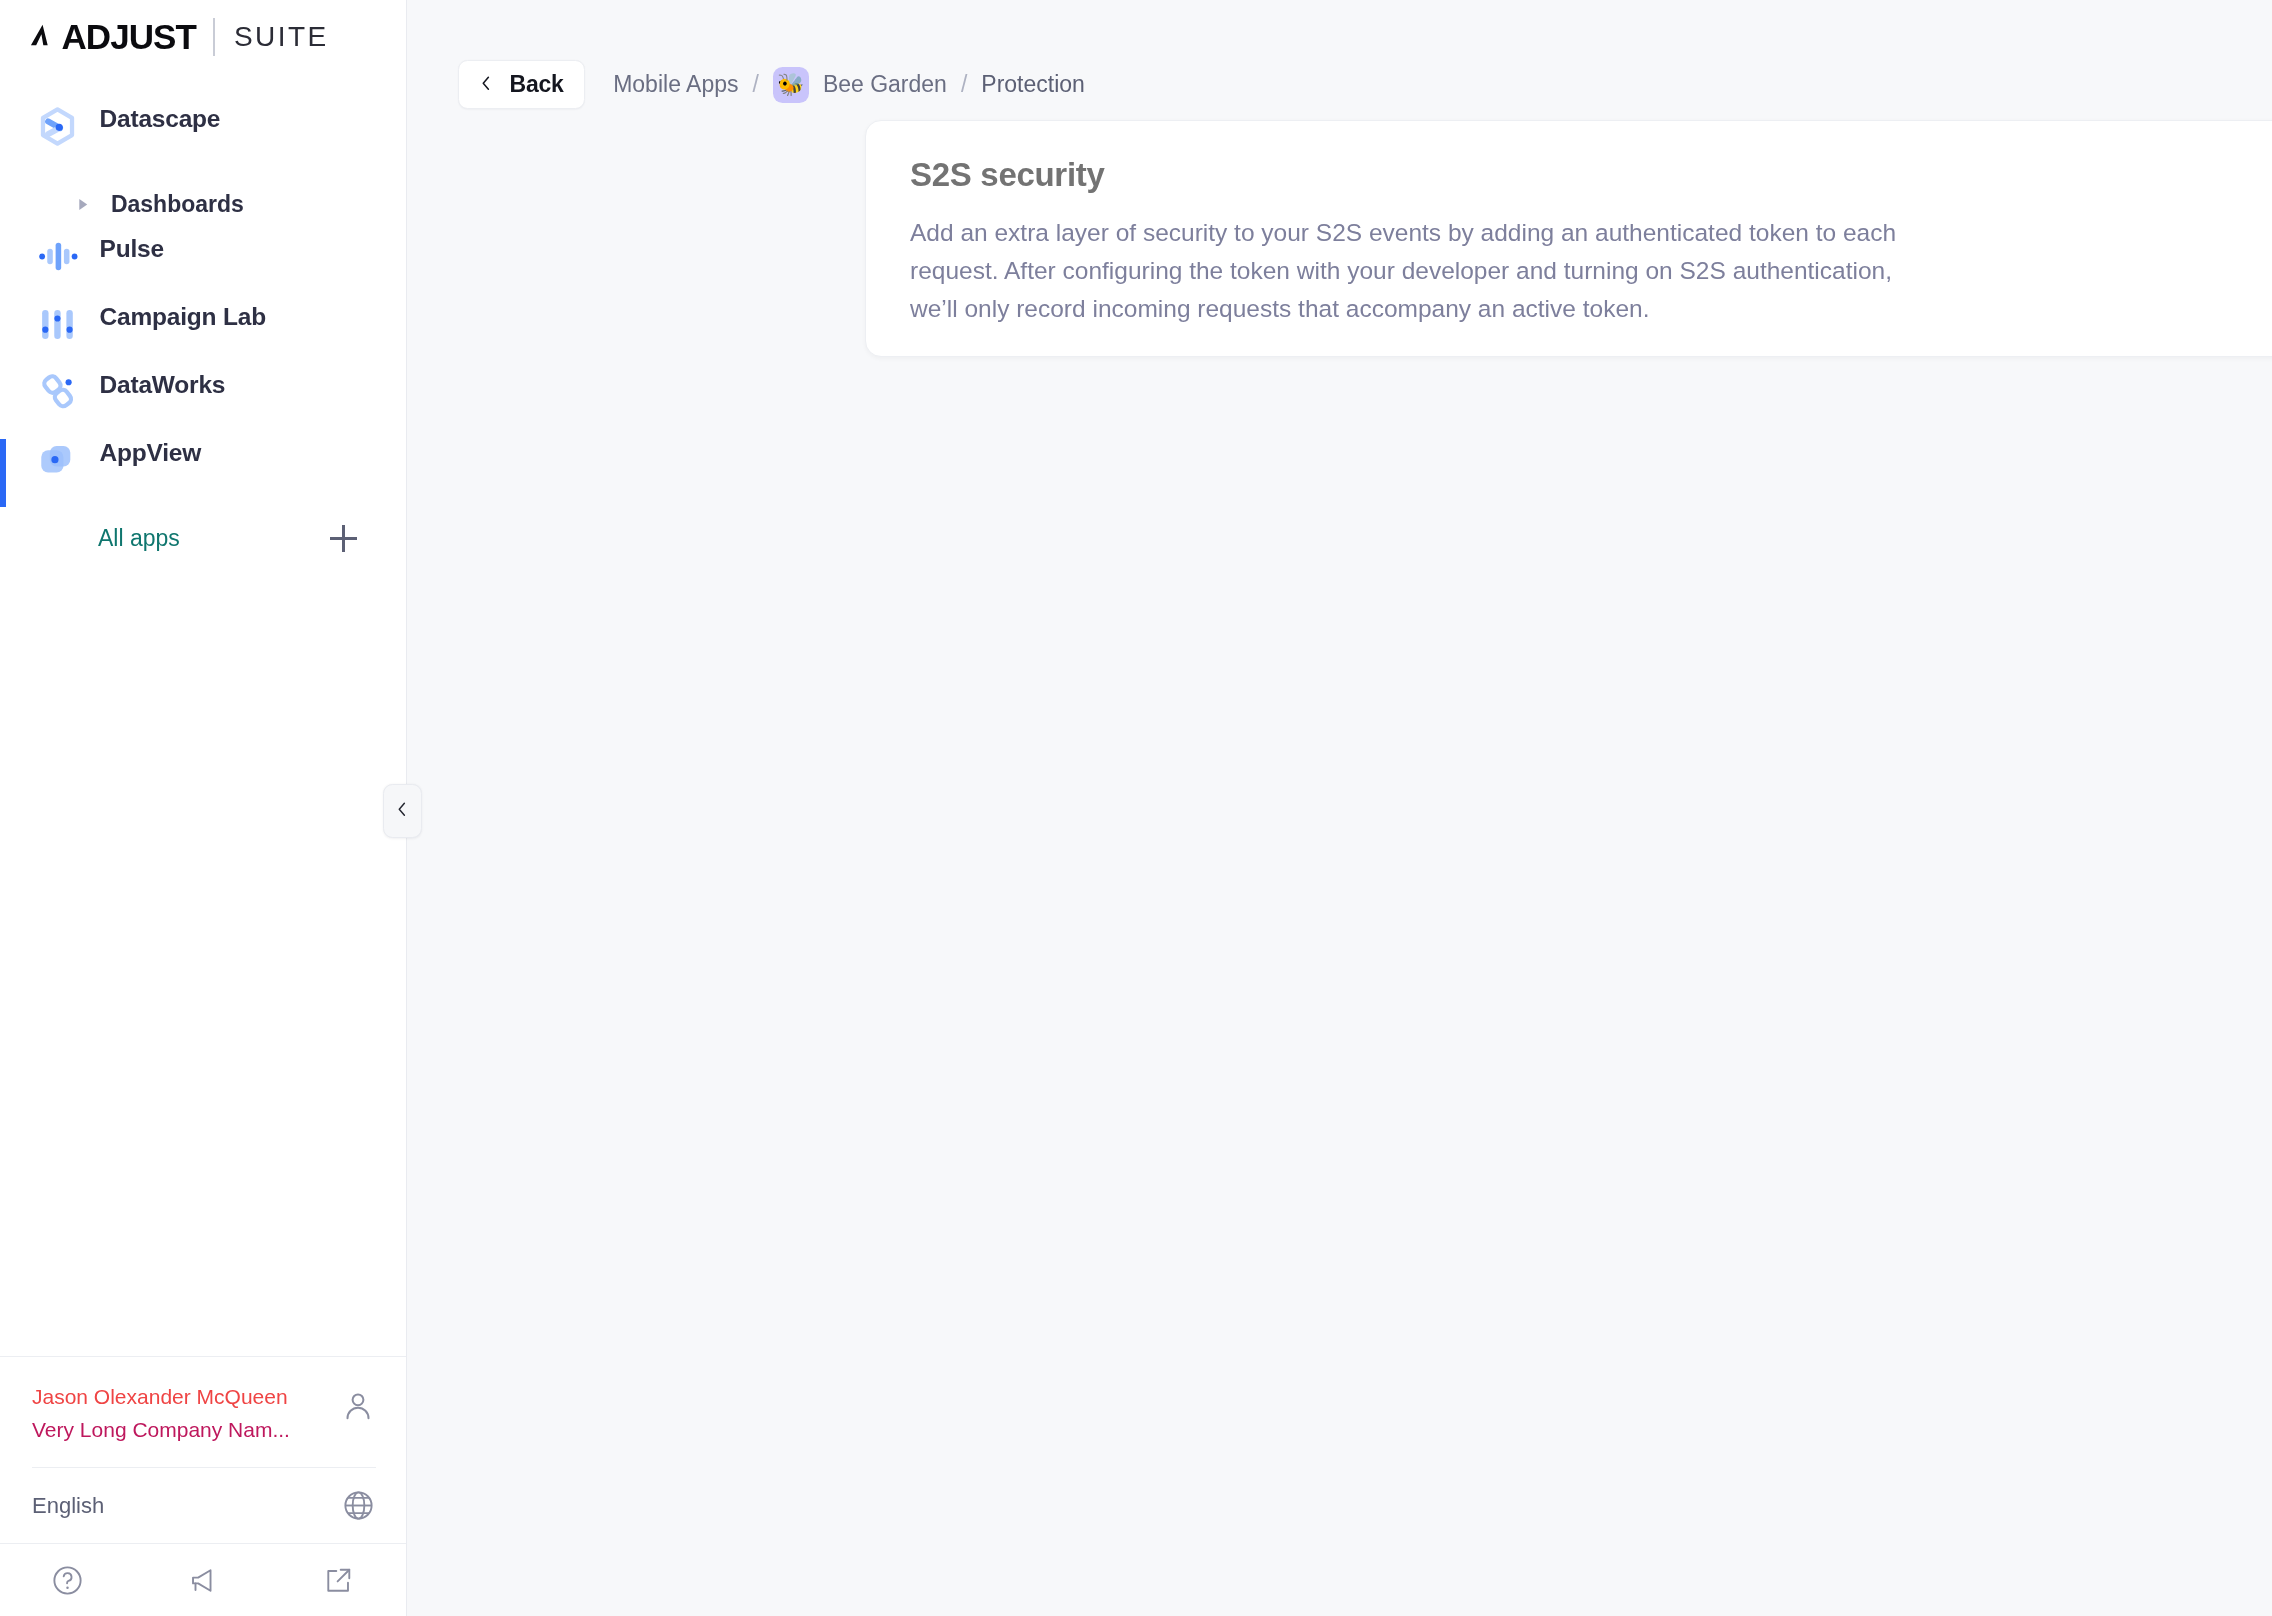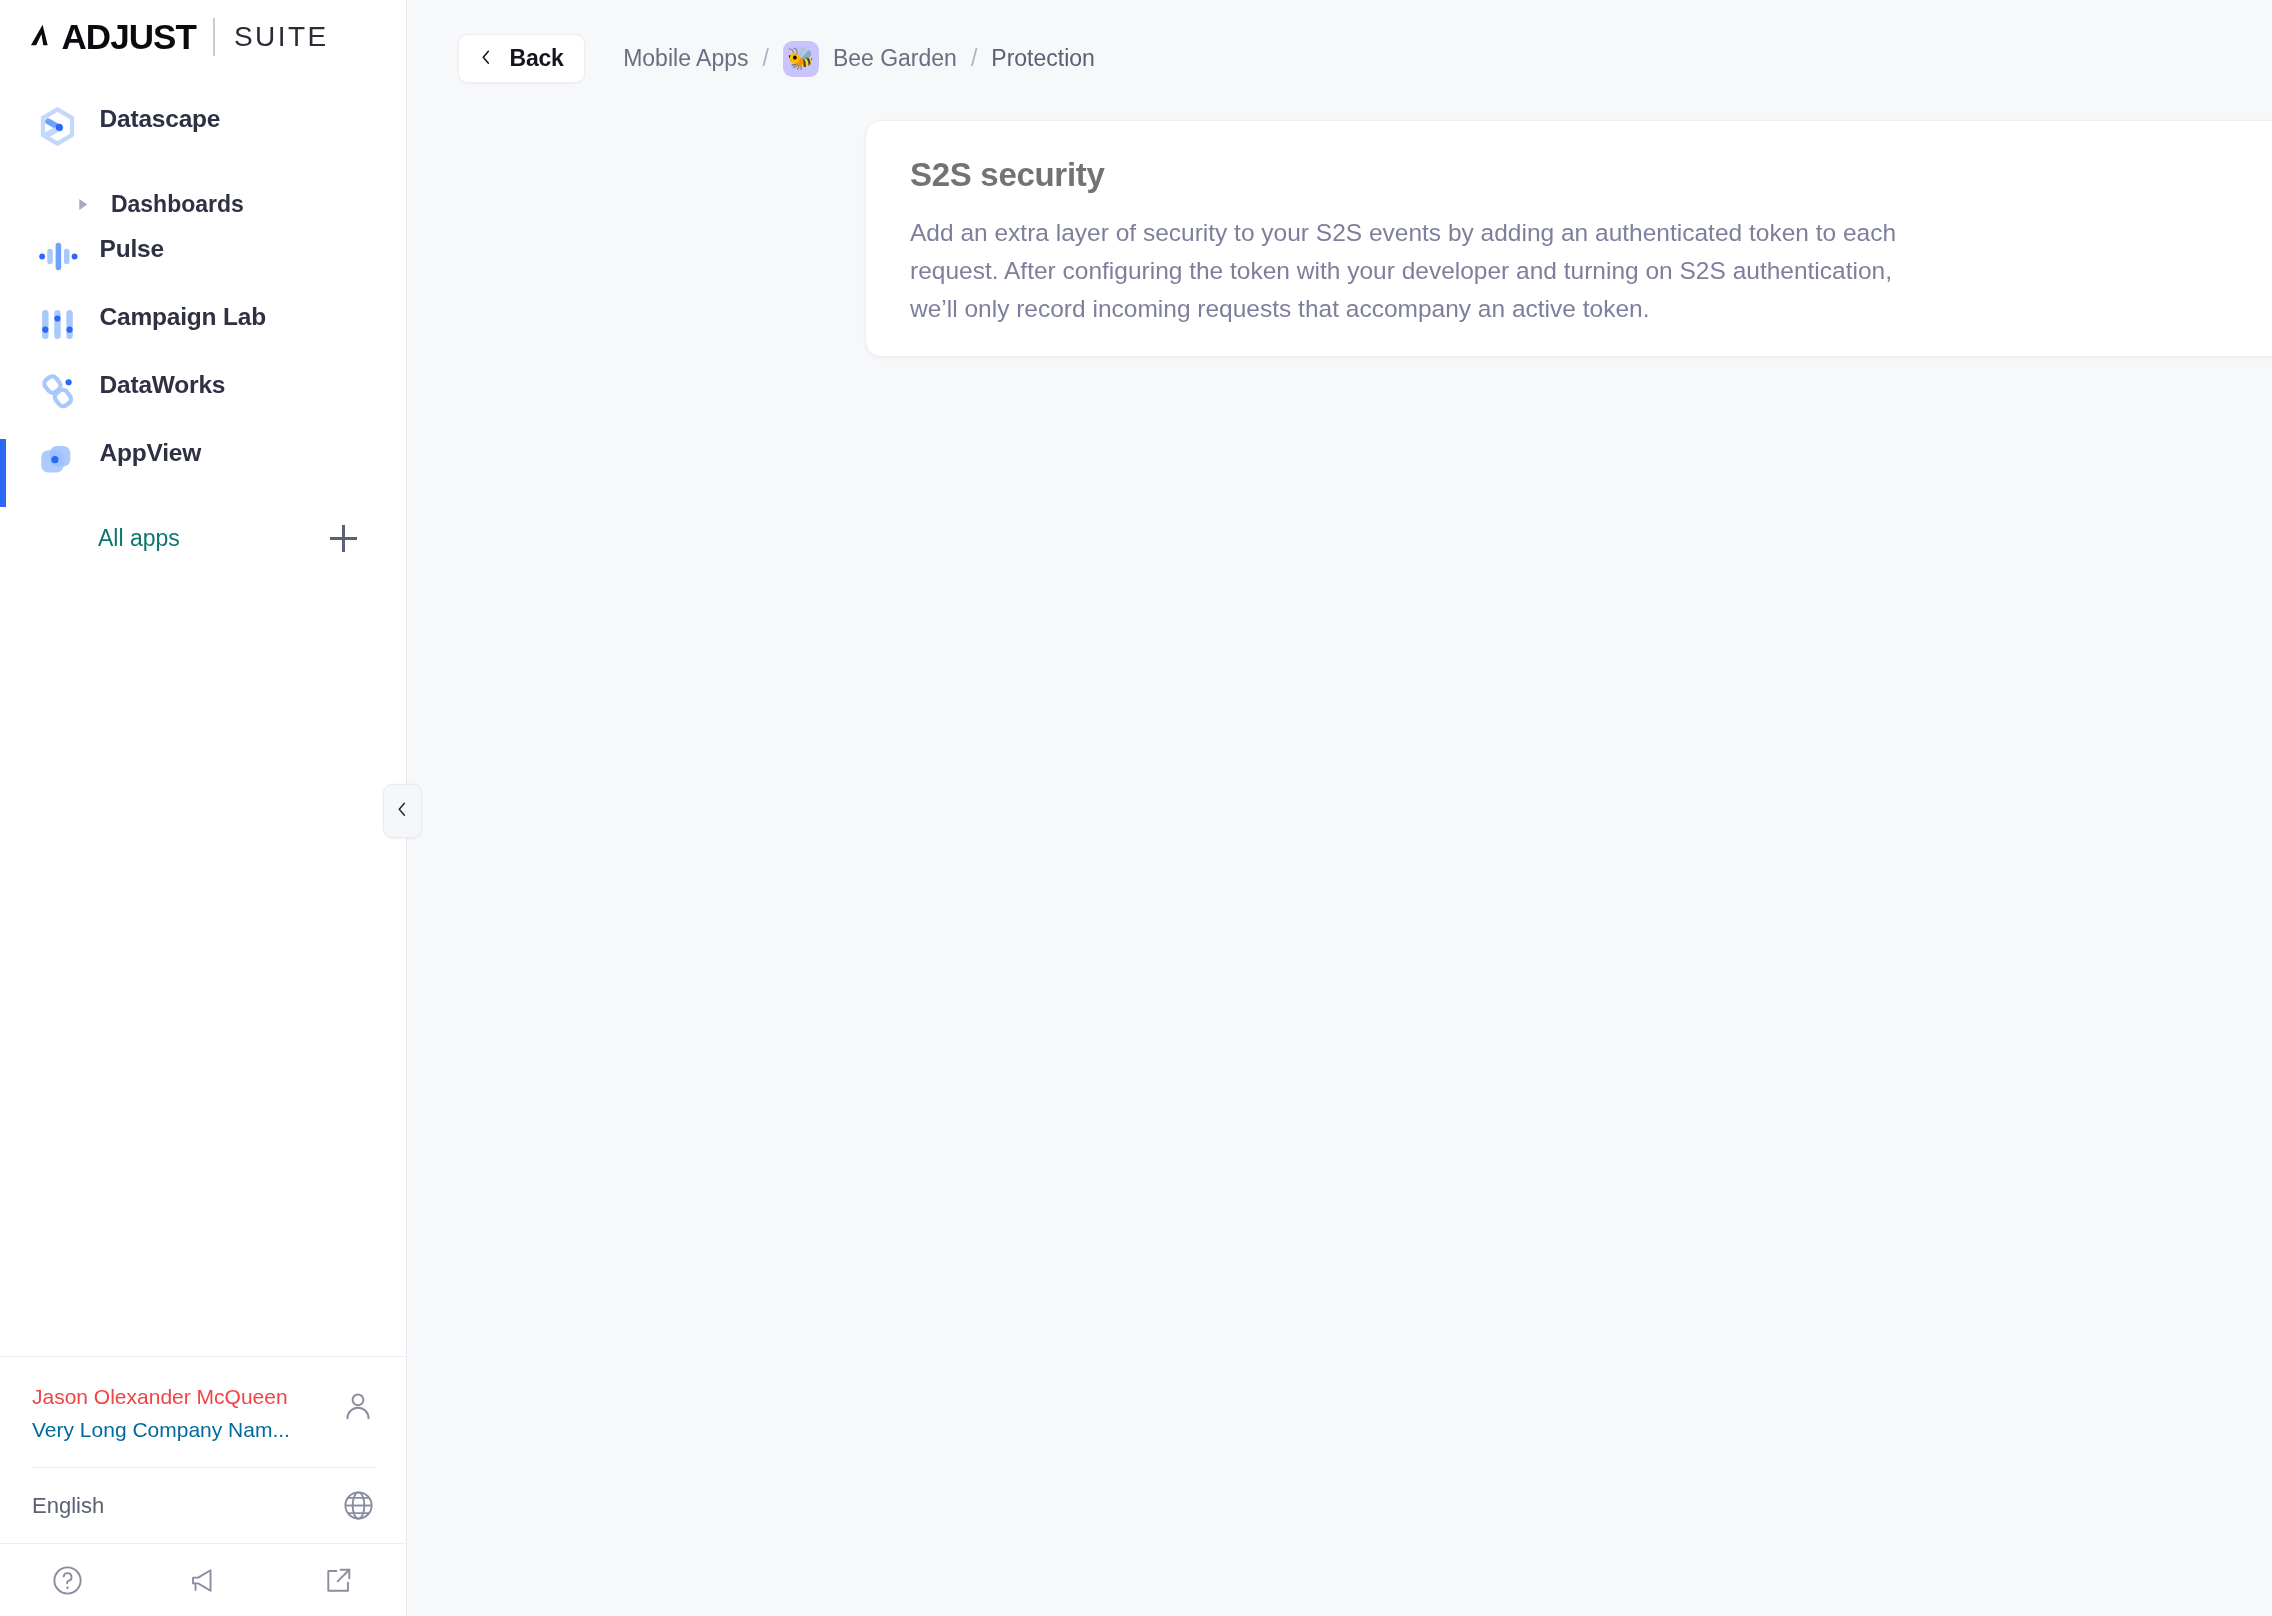--- a/index.html
+++ b/index.html
@@ -157,21 +157,21 @@
   }
   .user-text { display:flex; flex-direction: column; gap: 6.3px; }
   .user-name {
     font-size: 21px;
     color: #ef4444;
     line-height: 1.25;
     white-space: nowrap;
   }
   .user-company {
     font-size: 21px;
-    color: #0369a1;
+    color: #be185d;
     line-height: 1.25;
     white-space: nowrap;
   }
   .user-avatar-icon { width: 36px; height: 36px; margin-top: 4.7px; }
 
   .lang-block {
     border-top: 1.6px solid #eceef2;
     margin: 0 30px 0 32px;
     height: 76px;
     display:flex;
@@ -222,21 +222,22 @@
     background: #f7f8fa;
     position: relative;
     overflow: hidden;
   }
 
   .topbar {
     height: 117px;
     display: flex;
     align-items: center;
     padding-left: 51px;
-    gap: 10px;
+    gap: 0;
+    margin-top: 26px;
   }
 
   .back-btn {
     height: 49px;
     background: #ffffff;
     border: 1.6px solid #eceef2;
     border-radius: 9.5px;
     display: flex;
     align-items: center;
     gap: 12.6px;

